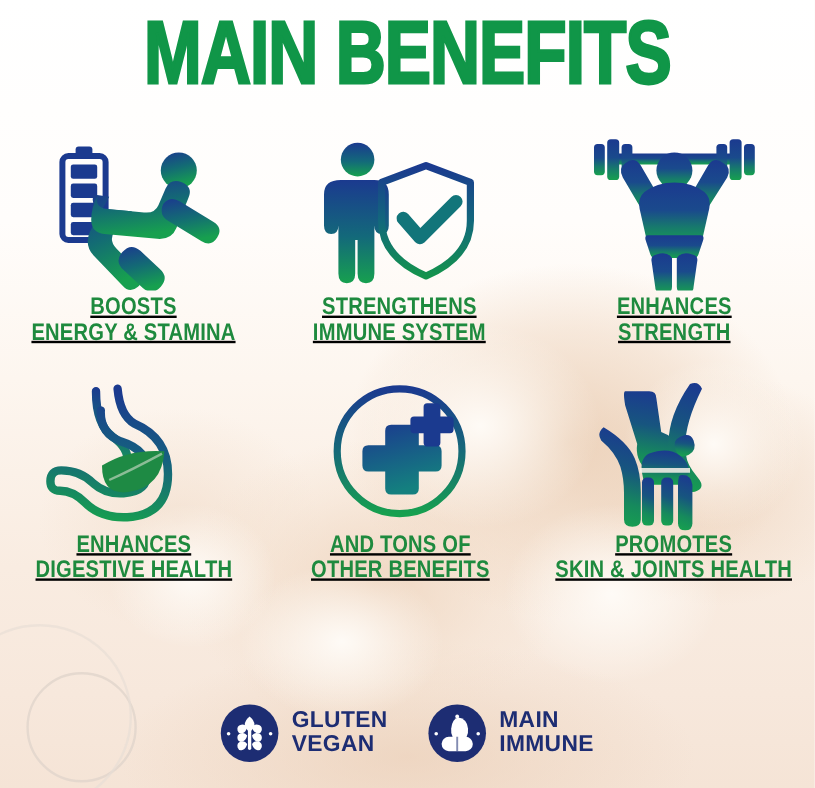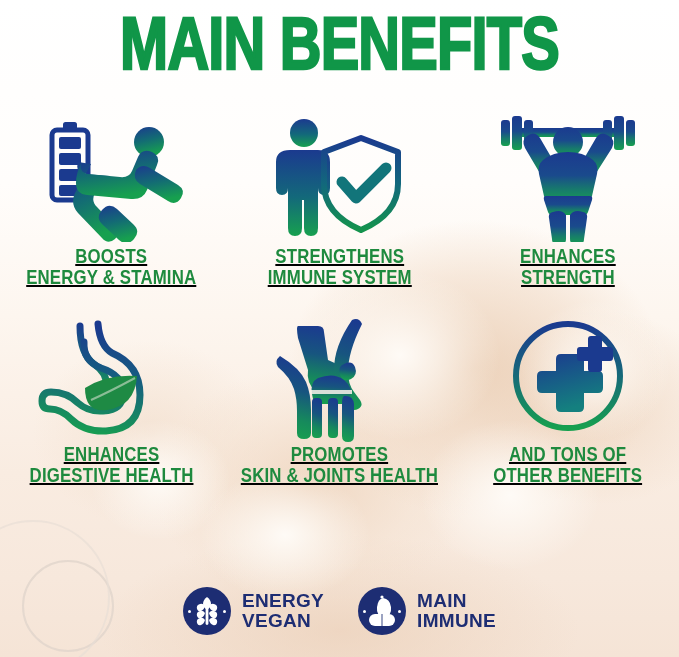--- a/index.html
+++ b/index.html
@@ -254,20 +254,47 @@
       <div class="lbl">
         <span>ENHANCES</span>
         <span>DIGESTIVE HEALTH</span>
       </div>
     </div>
 
     <div class="cell r2">
       <div class="iconwrap">
         <svg width="150" height="124" viewBox="0 0 150 124">
           <defs>
+            <linearGradient id="g6" x1="0.3" y1="0" x2="0.3" y2="1">
+              <stop offset="0" stop-color="#1b3a8f"></stop>
+              <stop offset="0.5" stop-color="#166a79"></stop>
+              <stop offset="1" stop-color="#17a04f"></stop>
+            </linearGradient>
+            <linearGradient id="g6b" x1="0" y1="0" x2="0.3" y2="1">
+              <stop offset="0" stop-color="#1b3a8f"></stop>
+              <stop offset="1" stop-color="#14807f"></stop>
+            </linearGradient>
+          </defs>
+          <circle cx="75" cy="58" r="52" fill="none" stroke="url(#g6)" stroke-width="6"></circle>
+
+          <path d="M64 34 h18 q5 0 5 5 v12 h14 q5 0 5 5 v12 q0 5 -5 5 H87 v14 q0 5 -5 5 H64 q-5 0 -5 -5 V73 H45 q-5 0 -5 -5 V56 q0 -5 5 -5 h14 V39 q0 -5 5 -5 z" transform="translate(4,2)" fill="url(#g6b)"></path>
+
+          <path d="M98 18 h8 q3 0 3 3 v8 h8 q3 0 3 3 v8 q0 3 -3 3 h-8 v8 q0 3 -3 3 h-8 q-3 0 -3 -3 v-8 h-8 q-3 0 -3 -3 v-8 q0 -3 3 -3 h8 v-8 q0 -3 3 -3 z" fill="#1b3a8f"></path>
+        </svg>
+      </div>
+      <div class="lbl">
+        <span>AND TONS OF</span>
+        <span>OTHER BENEFITS</span>
+      </div>
+    </div>
+
+    <div class="cell r2">
+      <div class="iconwrap">
+        <svg width="150" height="124" viewBox="0 0 150 124">
+          <defs>
             <linearGradient id="g5" x1="0.5" y1="0" x2="0.4" y2="1">
               <stop offset="0" stop-color="#1b3a8f"></stop>
               <stop offset="0.4" stop-color="#17557f"></stop>
               <stop offset="0.75" stop-color="#168a5c"></stop>
               <stop offset="1" stop-color="#17a04f"></stop>
             </linearGradient>
           </defs>
           <g fill="url(#g5)">
 
             <path d="M34 8 h20 q6 0 6 6 l4 28 q12 4 16 16 q4 12 -6 18 q-12 7 -22 -2 q-10 -9 -8 -22 l-10 -32 q-2 -12 0 -12 z"></path>
@@ -284,47 +311,20 @@
             <rect x="64" y="80" width="10" height="40" rx="4"></rect>
             <path d="M80 78 q9 -1 10 8 v32 q0 6 -6 6 q-6 0 -6 -6 V86 q0 -7 2 -8 z"></path>
           </g>
 
           <path d="M46 74 h42" fill="none" stroke="#faf2ea" stroke-width="4" opacity=".85"></path>
         </svg>
       </div>
       <div class="lbl">
         <span>PROMOTES</span>
         <span>SKIN &amp; JOINTS HEALTH</span>
-      </div>
-    </div>
-
-    <div class="cell r2">
-      <div class="iconwrap">
-        <svg width="150" height="124" viewBox="0 0 150 124">
-          <defs>
-            <linearGradient id="g6" x1="0.3" y1="0" x2="0.3" y2="1">
-              <stop offset="0" stop-color="#1b3a8f"></stop>
-              <stop offset="0.5" stop-color="#166a79"></stop>
-              <stop offset="1" stop-color="#17a04f"></stop>
-            </linearGradient>
-            <linearGradient id="g6b" x1="0" y1="0" x2="0.3" y2="1">
-              <stop offset="0" stop-color="#1b3a8f"></stop>
-              <stop offset="1" stop-color="#14807f"></stop>
-            </linearGradient>
-          </defs>
-          <circle cx="75" cy="58" r="52" fill="none" stroke="url(#g6)" stroke-width="6"></circle>
-
-          <path d="M64 34 h18 q5 0 5 5 v12 h14 q5 0 5 5 v12 q0 5 -5 5 H87 v14 q0 5 -5 5 H64 q-5 0 -5 -5 V73 H45 q-5 0 -5 -5 V56 q0 -5 5 -5 h14 V39 q0 -5 5 -5 z" transform="translate(4,2)" fill="url(#g6b)"></path>
-
-          <path d="M98 18 h8 q3 0 3 3 v8 h8 q3 0 3 3 v8 q0 3 -3 3 h-8 v8 q0 3 -3 3 h-8 q-3 0 -3 -3 v-8 h-8 q-3 0 -3 -3 v-8 q0 -3 3 -3 h8 v-8 q0 -3 3 -3 z" fill="#1b3a8f"></path>
-        </svg>
-      </div>
-      <div class="lbl">
-        <span>AND TONS OF</span>
-        <span>OTHER BENEFITS</span>
       </div>
     </div>
 
   </div>
 
   <div class="badges">
 
     <div class="badge">
       <div class="bcircle">
         <svg width="30" height="32" viewBox="0 0 30 32">
@@ -334,21 +334,21 @@
             <path d="M13 11 q-1 4 -4 5 q-3 1 -4 -2 q-1 -4 3 -5 q3 -1 5 2 z"></path>
             <path d="M17 11 q1 4 4 5 q3 1 4 -2 q1 -4 -3 -5 q-3 -1 -5 2 z"></path>
             <path d="M13 18 q-1 4 -4 5 q-3 1 -4 -2 q-1 -4 3 -5 q3 -1 5 2 z"></path>
             <path d="M17 18 q1 4 4 5 q3 1 4 -2 q1 -4 -3 -5 q-3 -1 -5 2 z"></path>
             <path d="M13 25 q-1 4 -4 5 q-3 1 -4 -2 q-1 -4 3 -5 q3 -1 5 2 z"></path>
             <path d="M17 25 q1 4 4 5 q3 1 4 -2 q1 -4 -3 -5 q-3 -1 -5 2 z"></path>
           </g>
         </svg>
       </div>
       <div class="btext">
-        <span>ENERGY</span>
+        <span>GLUTEN</span>
         <span>VEGAN</span>
       </div>
     </div>
 
     <div class="badge">
       <div class="bcircle">
         <svg width="32" height="32" viewBox="0 0 32 32">
           <g fill="#ffffff">
 
             <path d="M9 19 h14 a6 6 0 0 1 0 12 H9 a6 6 0 0 1 0 -12 z"></path>

